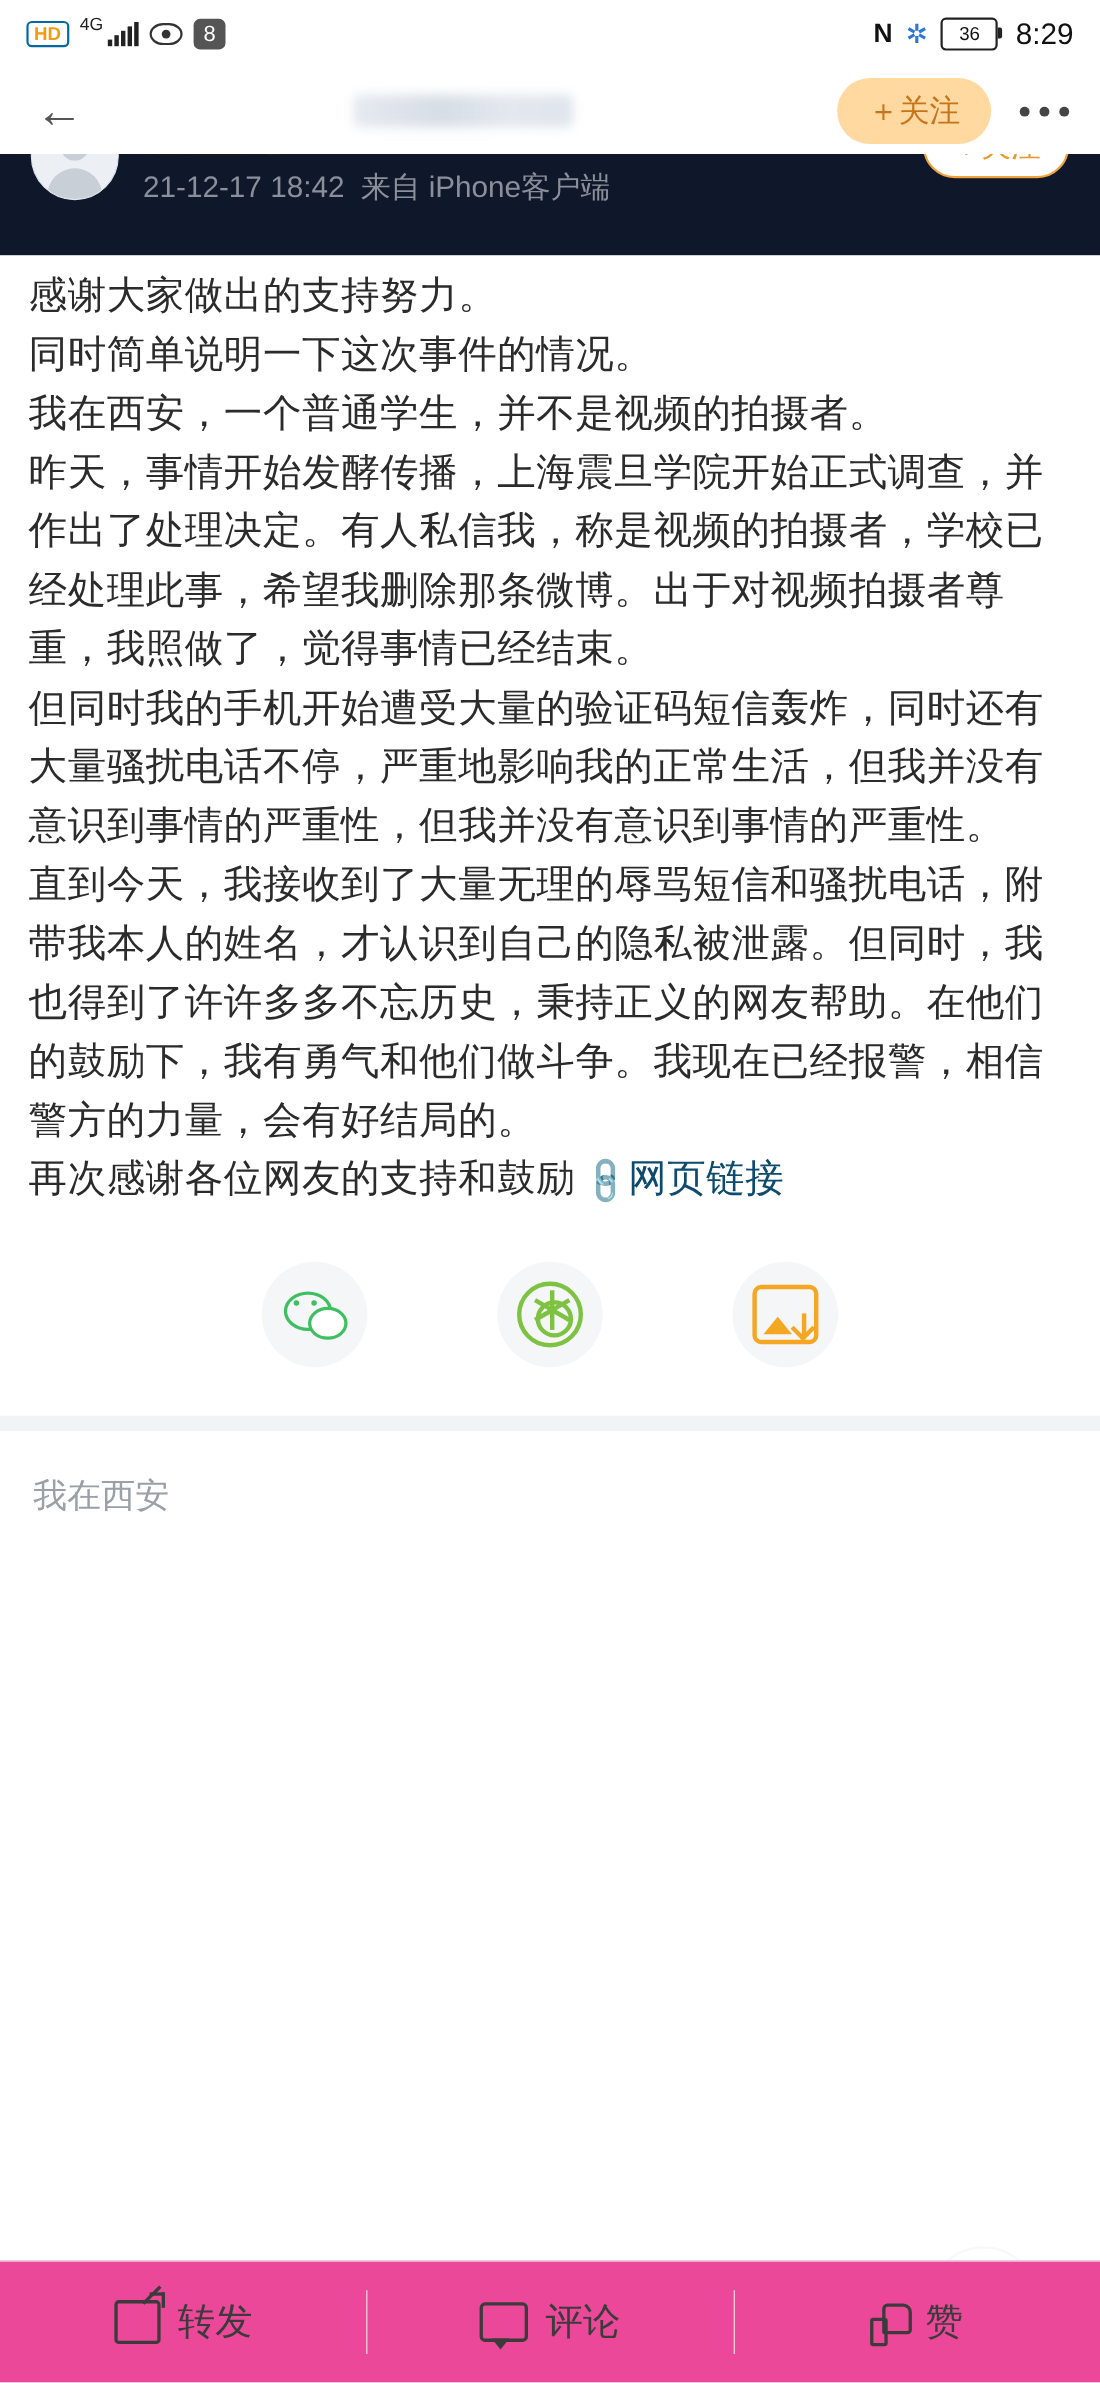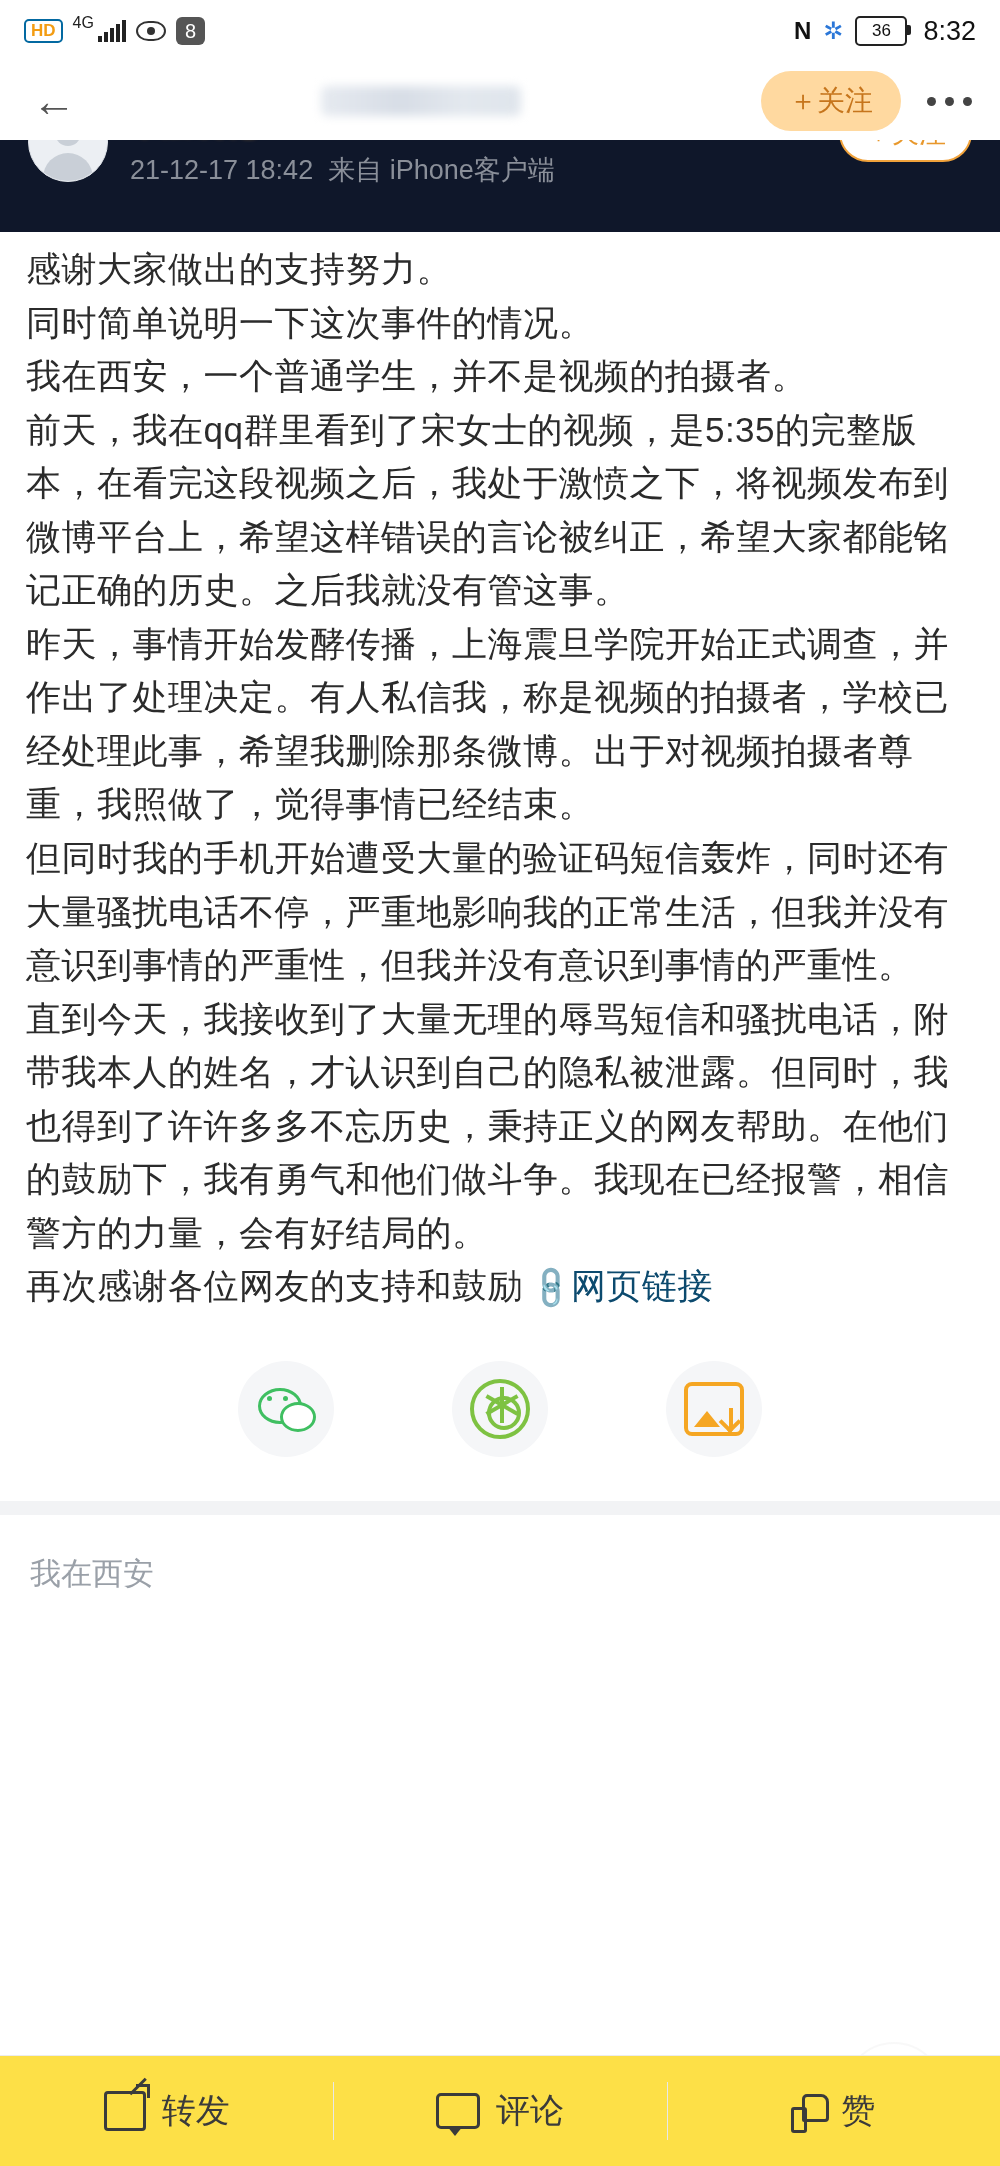--- a/index.html
+++ b/index.html
@@ -404,21 +404,21 @@
     color: #9aa0a8;
   }
 
   
   .bottom-bar {
     position: absolute;
     left: 0;
     right: 0;
     bottom: 0;
     height: 110px;
-    background: #fde047;
+    background: #ec4899;
     border-top: 1px solid #ececec;
     display: flex;
     align-items: center;
   }
   .bb-item {
     flex: 1;
     display: flex;
     align-items: center;
     justify-content: center;
     gap: 16px;
@@ -521,21 +521,21 @@
         <span class="pupil"></span>
       </span>
     <span class="count-badge">8</span>
   </div>
   <div class="sb-right">
     <span class="nfc-icon">N</span>
     <span class="bt-icon">✲</span>
     <span class="battery">
         <span>36</span>
       </span>
-    <span class="clock">8:32</span>
+    <span class="clock">8:29</span>
   </div>
 </div>
 
 <div class="nav-bar">
   <div class="back-arrow">←</div>
   <div class="nav-title-blur">
     <div class="blurred-name"></div>
   </div>
   <div class="follow-btn">＋关注</div>
   <div class="more-dots">
@@ -562,21 +562,20 @@
       </div>
     </div>
     <div class="peek-follow">＋关注</div>
   </div>
 </div>
 
 <div class="post-body">
   <p>感谢大家做出的支持努力。</p>
   <p>同时简单说明一下这次事件的情况。</p>
   <p>我在西安，一个普通学生，并不是视频的拍摄者。</p>
-  <p>前天，我在qq群里看到了宋女士的视频，是5:35的完整版本，在看完这段视频之后，我处于激愤之下，将视频发布到微博平台上，希望这样错误的言论被纠正，希望大家都能铭记正确的历史。之后我就没有管这事。</p>
   <p>昨天，事情开始发酵传播，上海震旦学院开始正式调查，并作出了处理决定。有人私信我，称是视频的拍摄者，学校已经处理此事，希望我删除那条微博。出于对视频拍摄者尊重，我照做了，觉得事情已经结束。</p>
   <p>但同时我的手机开始遭受大量的验证码短信轰炸，同时还有大量骚扰电话不停，严重地影响我的正常生活，但我并没有意识到事情的严重性，但我并没有意识到事情的严重性。</p>
   <p>直到今天，我接收到了大量无理的辱骂短信和骚扰电话，附带我本人的姓名，才认识到自己的隐私被泄露。但同时，我也得到了许许多多不忘历史，秉持正义的网友帮助。在他们的鼓励下，我有勇气和他们做斗争。我现在已经报警，相信警方的力量，会有好结局的。</p>
   <p>
     <span>再次感谢各位网友的支持和鼓励</span>
     <span class="link-icon">🔗</span><span class="web-link">网页链接</span>
   </p>
 </div>
 
 <div class="share-row">

